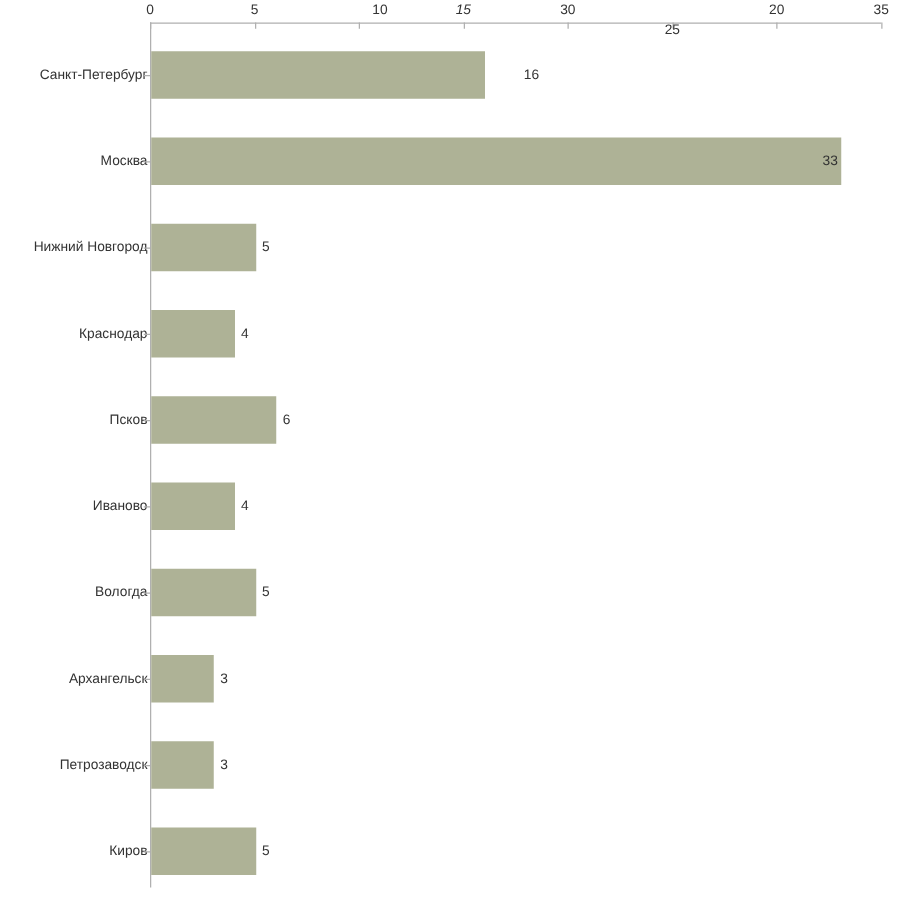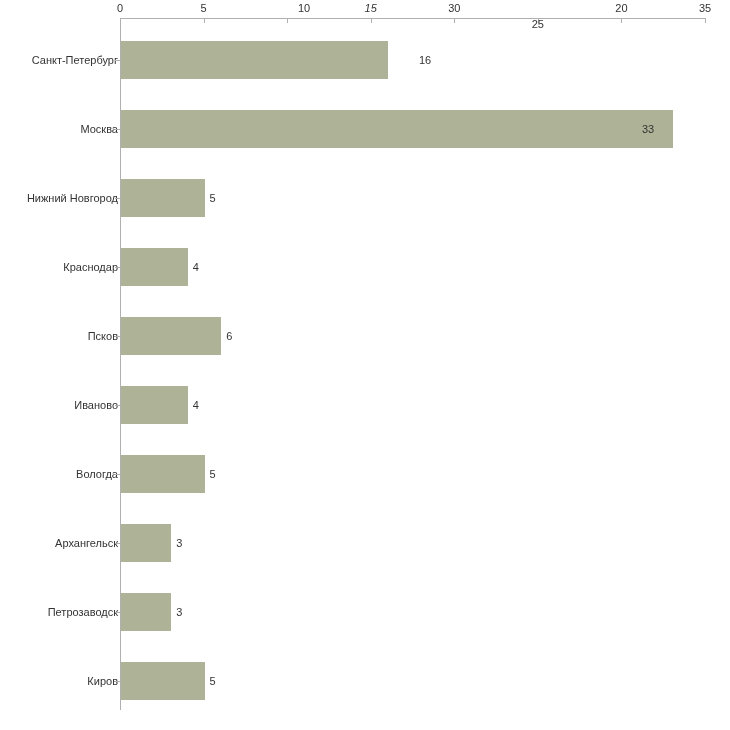--- a/index.html
+++ b/index.html
@@ -126,21 +126,21 @@
       <div class="row" style="top: 25px;">
         <div class="row-label">Санкт-Петербург</div>
         <div class="row-tick"></div>
         <div class="bar" style="width: 267.429px; background: rgb(174, 178, 150);"></div>
         <div class="bar-value" style="left: 399px; margin-left: 20px;">16</div>
       </div>
       <div class="row" style="top: 94px;">
         <div class="row-label">Москва</div>
         <div class="row-tick"></div>
         <div class="bar" style="width: 551.571px; background: rgb(174, 178, 150);"></div>
-        <div class="bar-value" style="left: 642px;">33</div>
+        <div class="bar-value" style="left: 658px;">33</div>
       </div>
       <div class="row" style="top: 163px;">
         <div class="row-label">Нижний Новгород</div>
         <div class="row-tick"></div>
         <div class="bar" style="width: 83.5714px; background: rgb(174, 178, 150);"></div>
         <div class="bar-value" style="left: 209.571px;">5</div>
       </div>
       <div class="row" style="top: 232px;">
         <div class="row-label">Краснодар</div>
         <div class="row-tick"></div>

